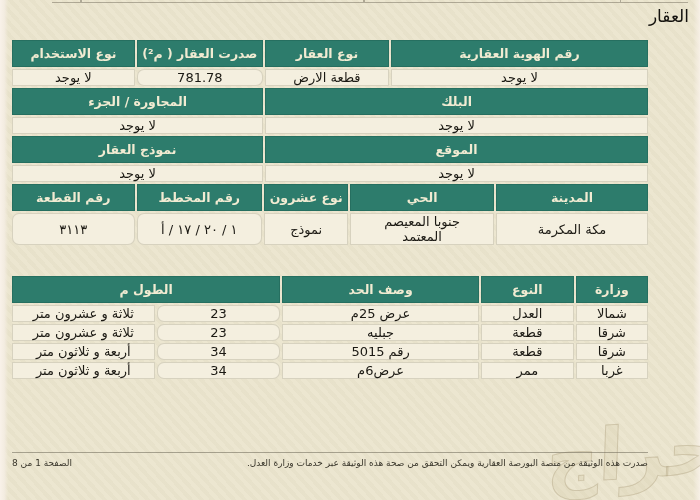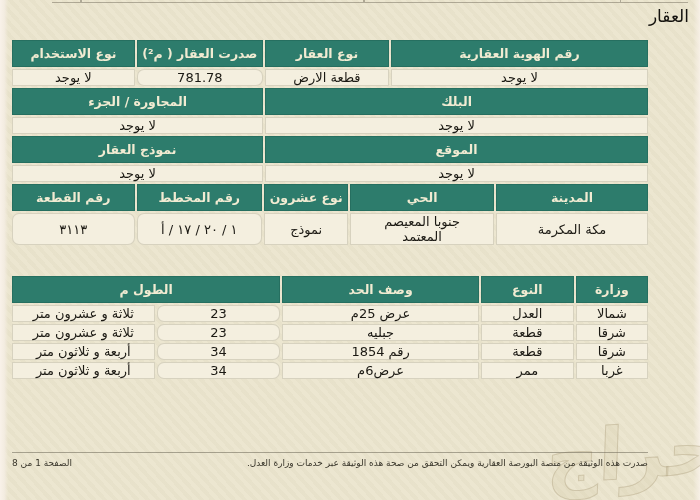--- a/index.html
+++ b/index.html
@@ -182,21 +182,21 @@
       <tr>
         <td>شرقا</td>
         <td>قطعة</td>
         <td>جبليه</td>
         <td class="num">23</td>
         <td>ثلاثة و عشرون متر</td>
       </tr>
       <tr>
         <td>شرقا</td>
         <td>قطعة</td>
-        <td>رقم 1854</td>
+        <td>رقم 5015</td>
         <td class="num">34</td>
         <td>أربعة و ثلاثون متر</td>
       </tr>
       <tr>
         <td>غربا</td>
         <td>ممر</td>
         <td>عرض6م</td>
         <td class="num">34</td>
         <td>أربعة و ثلاثون متر</td>
       </tr>

